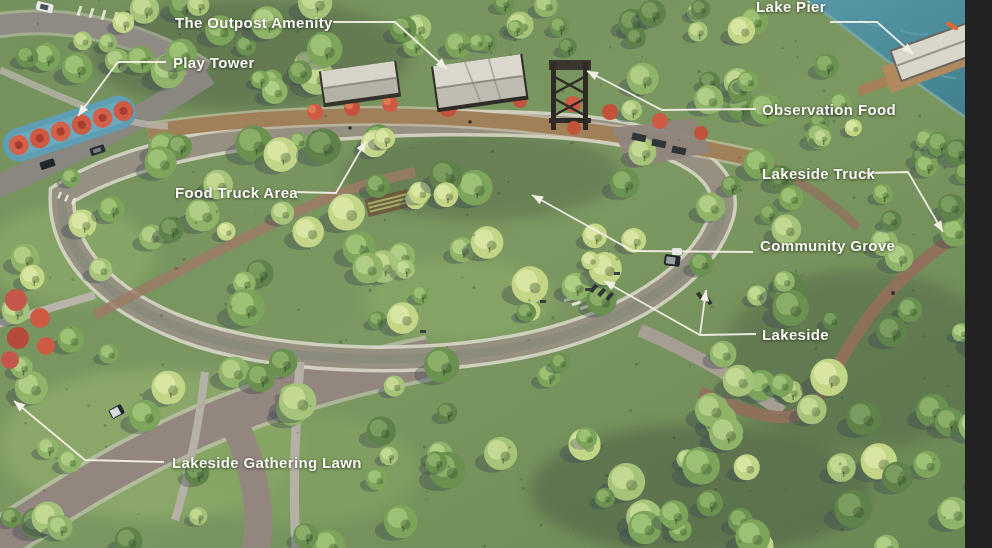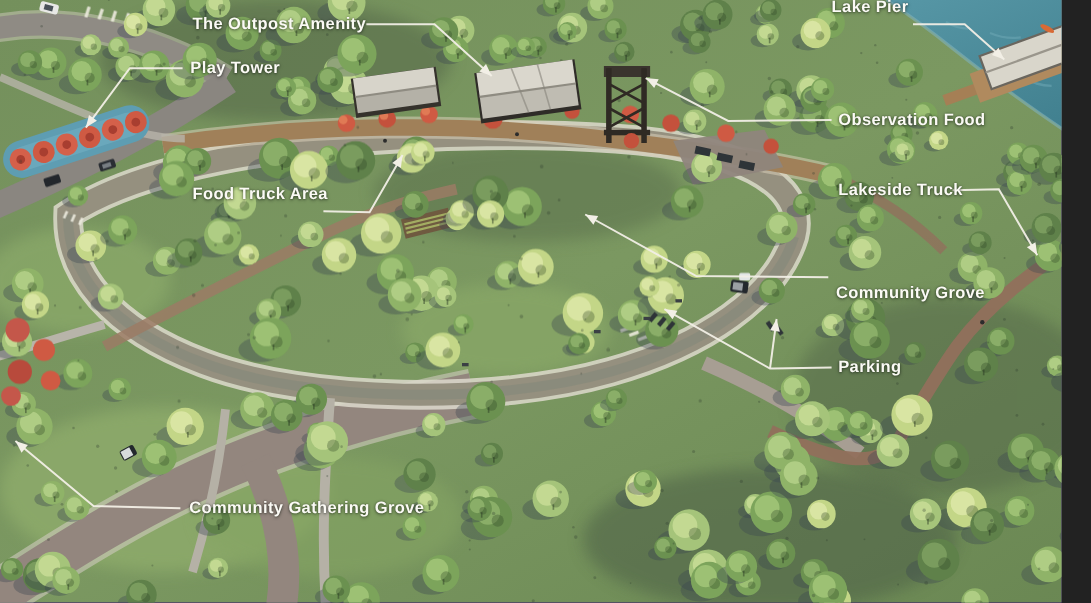--- a/index.html
+++ b/index.html
@@ -1414,18 +1414,18 @@
     <polygon points="0,0 -11,4.5 -11,-4.5" transform="translate(604,281) rotate(209.4)"></polygon>
     <polygon points="0,0 -11,4.5 -11,-4.5" transform="translate(706,290) rotate(-82.4)"></polygon>
     <polygon points="0,0 -11,4.5 -11,-4.5" transform="translate(14,401) rotate(219.7)"></polygon>
   </g>
 </svg>
 
 <div class="label" style="left:175px;top:22px">The Outpost Amenity</div>
 <div class="label" style="left:173px;top:62px">Play Tower</div>
 <div class="label" style="left:756px;top:6px">Lake Pier</div>
 <div class="label" style="left:762px;top:109px">Observation Food</div>
-<div class="label" style="left:175px;top:176px">Food Truck Area</div>
+<div class="label" style="left:175px;top:192px">Food Truck Area</div>
 <div class="label" style="left:762px;top:173px">Lakeside Truck</div>
-<div class="label" style="left:760px;top:266px">Community Grove</div>
-<div class="label" style="left:762px;top:334px">Parking</div>
-<div class="label" style="left:172px;top:462px">Community Gathering Grove</div>
+<div class="label" style="left:760px;top:245px">Community Grove</div>
+<div class="label" style="left:762px;top:334px">Lakeside</div>
+<div class="label" style="left:172px;top:462px">Lakeside Gathering Lawn</div>
 </div>
 
 </body></html>

